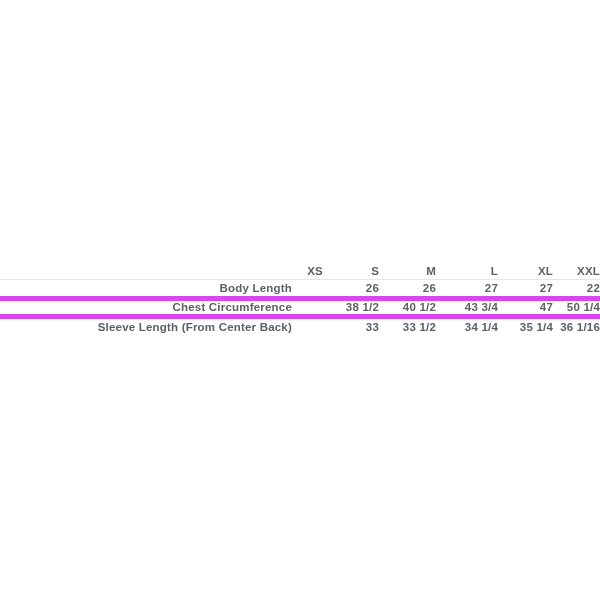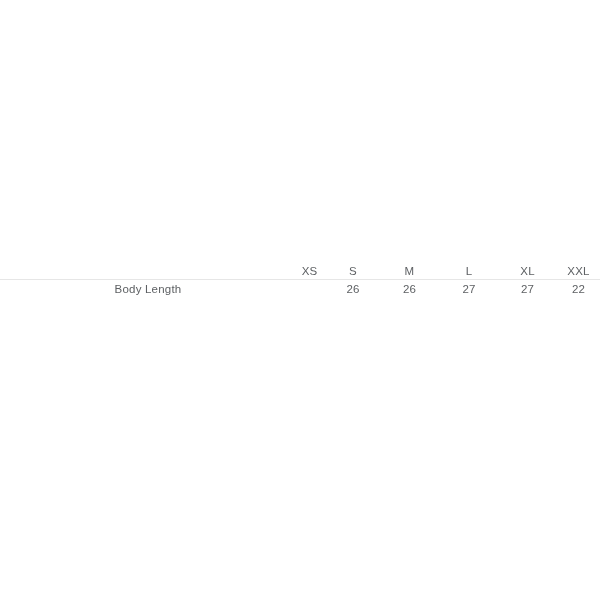--- a/index.html
+++ b/index.html
@@ -25,22 +25,22 @@
   table.sizes {
     width: 600px;
     border-collapse: collapse;
     table-layout: fixed;
     font-size: 11.5px;
     letter-spacing: 0.2px;
     color: #5e6164;
   }
   table.sizes th,
   table.sizes td {
-    font-weight: normal;
-    text-align: center;
+    font-weight: bold;
+    text-align: right;
     vertical-align: middle;
     padding: 0 0 0 4px;
     white-space: nowrap;
     overflow: hidden;
   }
   table.sizes thead th {
     height: 17.5px;
     border-bottom: 1px solid #e6e6e6;
   }
   table.sizes tbody td {
@@ -80,16 +80,34 @@
       <tbody>
         <tr>
           <td>Body Length</td>
           <td></td>
           <td>26</td>
           <td>26</td>
           <td>27</td>
           <td>27</td>
           <td>22</td>
         </tr>
+        <tr>
+          <td>Chest Circumference</td>
+          <td></td>
+          <td>38 1/2</td>
+          <td>40 1/2</td>
+          <td>43 3/4</td>
+          <td>47</td>
+          <td>50 1/4</td>
+        </tr>
+        <tr>
+          <td>Sleeve Length (From Center Back)</td>
+          <td></td>
+          <td>33</td>
+          <td>33 1/2</td>
+          <td>34 1/4</td>
+          <td>35 1/4</td>
+          <td>36 1/16</td>
+        </tr>
       </tbody>
     </table>
   </div>
 </div>
 
 </body></html>

